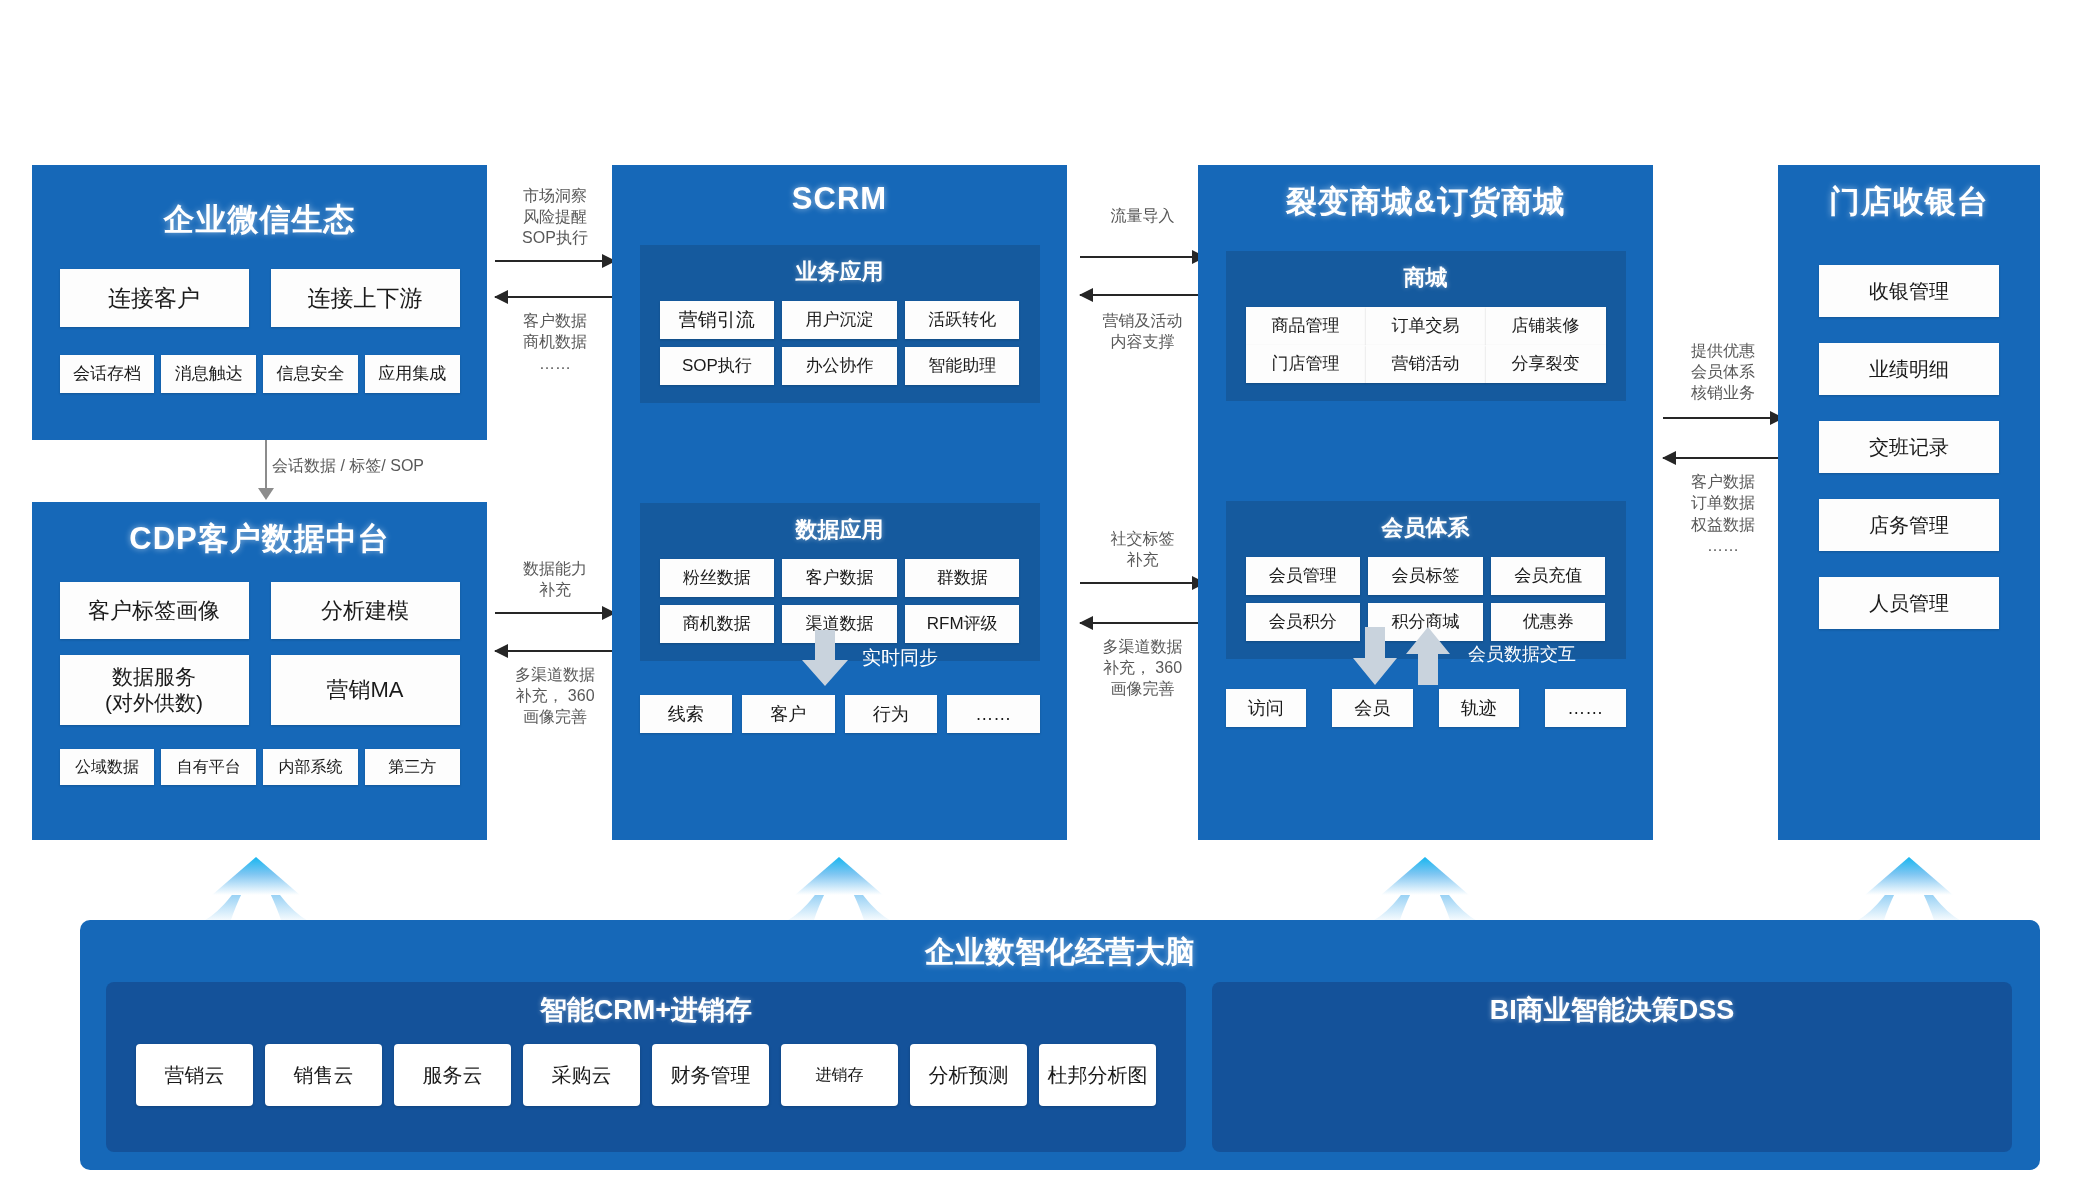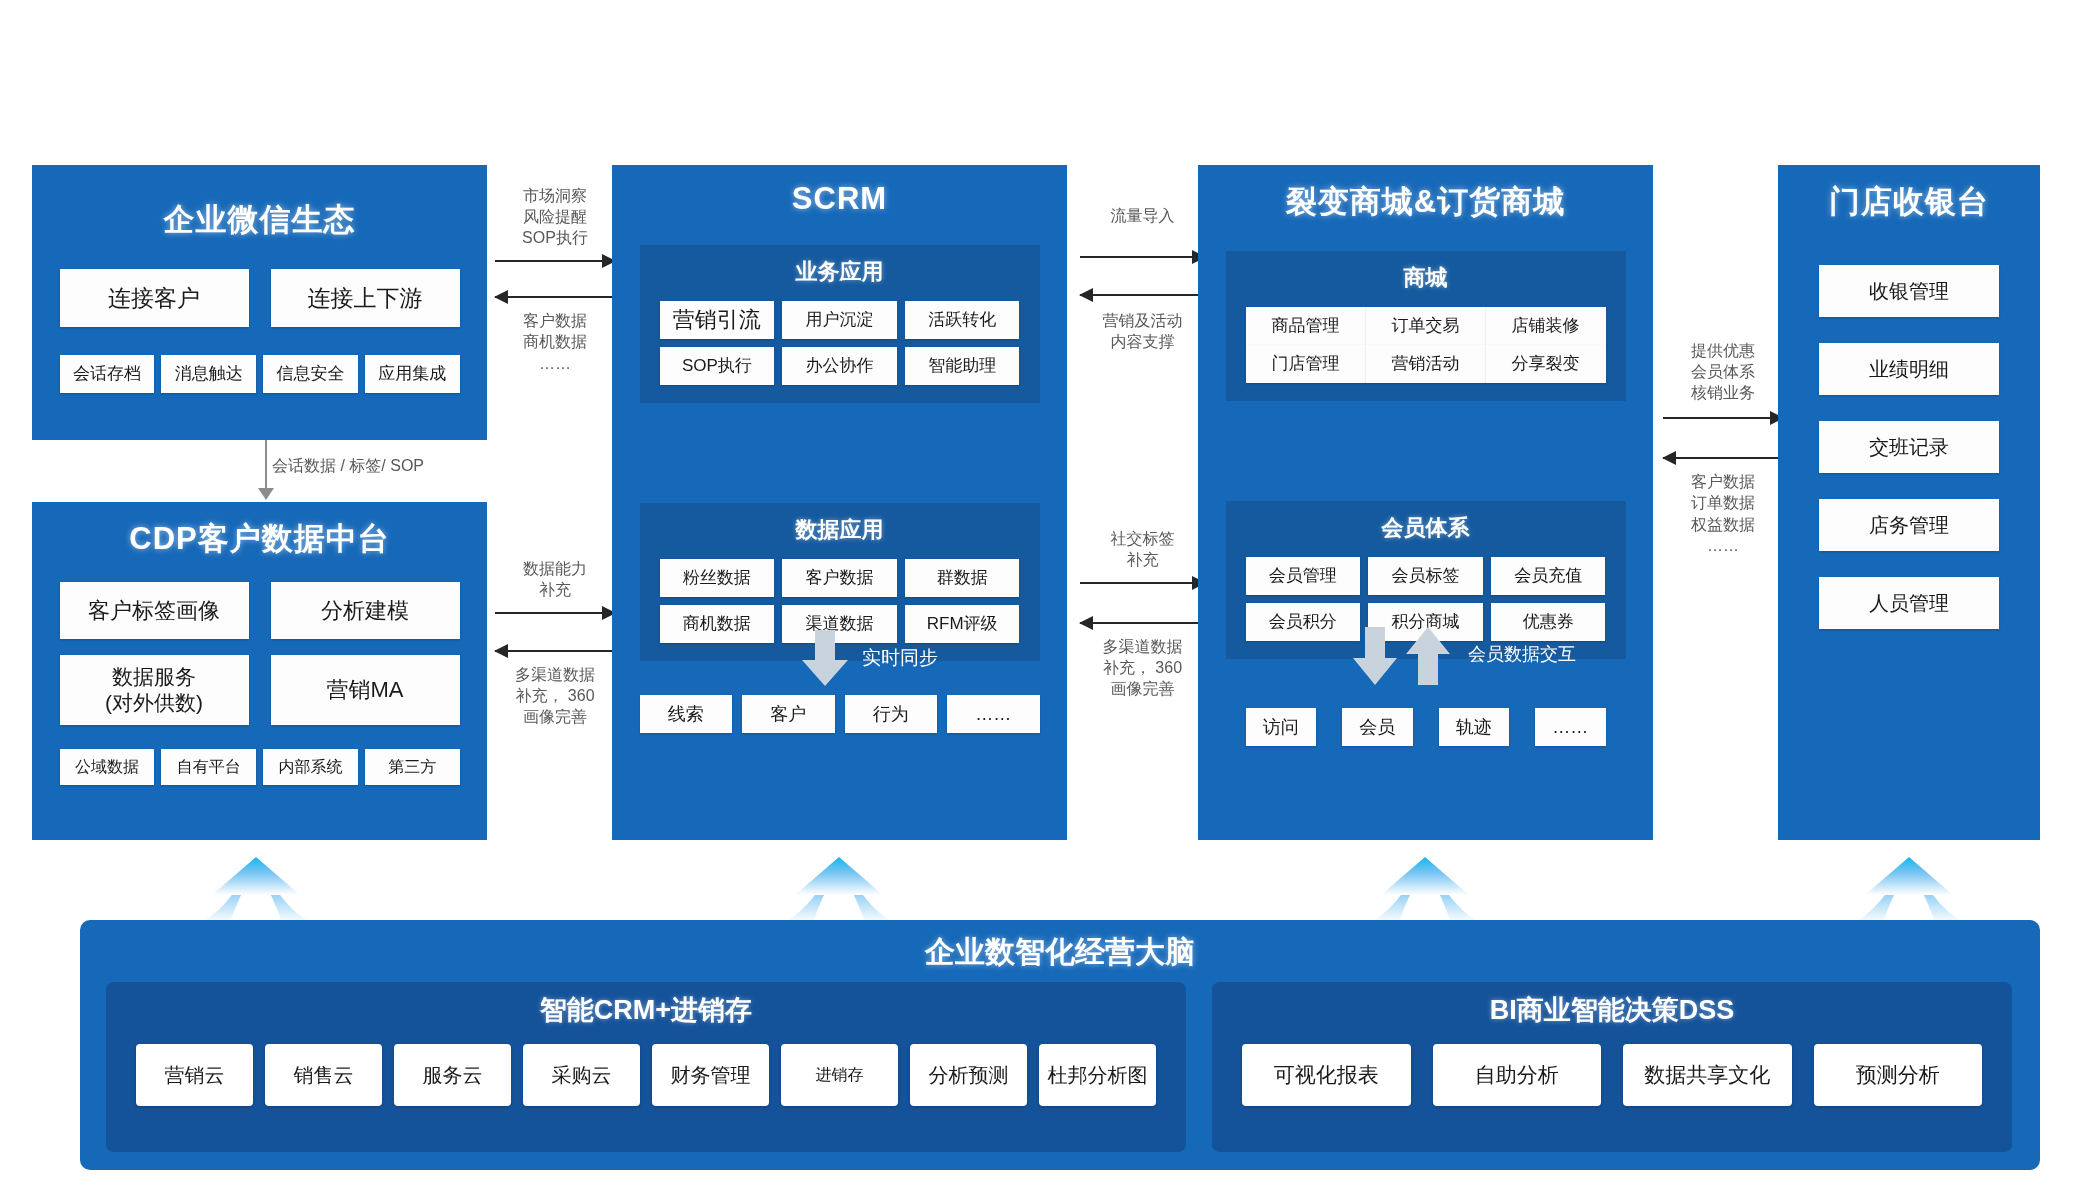--- a/index.html
+++ b/index.html
@@ -192,21 +192,21 @@
 补充， 360
 画像完善</div>
   </div>
 
   <div class="panel" id="p-scrm" style="left:612px; top:165px; width:455px; height:675px; padding-top:16px;">
     <div class="panel-title">SCRM</div>
 
     <div class="subpanel" style="width:400px; margin-top:28px; padding:12px 0 18px 0;">
       <div class="subpanel-title">业务应用</div>
       <div class="grid3" style="width:360px; gap:8px; margin-top:14px;">
-        <div class="wbox" style="height:38px; font-size:22px;">营销引流</div>
+        <div class="wbox" style="height:38px; font-size:19px;">营销引流</div>
         <div class="wbox" style="height:38px; font-size:17px;">用户沉淀</div>
         <div class="wbox" style="height:38px; font-size:17px;">活跃转化</div>
         <div class="wbox" style="height:38px; font-size:17px;">SOP执行</div>
         <div class="wbox" style="height:38px; font-size:17px;">办公协作</div>
         <div class="wbox" style="height:38px; font-size:17px;">智能助理</div>
       </div>
     </div>
 
     <div class="fatarrow" style="left:190px; top:465px;">
       <svg width="46" height="56" viewBox="0 0 46 56">
@@ -297,21 +297,21 @@
       <div class="grid3" style="width:360px; gap:8px; margin-top:14px;">
         <div class="wbox" style="height:38px; font-size:17px;">会员管理</div>
         <div class="wbox" style="height:38px; font-size:17px;">会员标签</div>
         <div class="wbox" style="height:38px; font-size:17px;">会员充值</div>
         <div class="wbox" style="height:38px; font-size:17px;">会员积分</div>
         <div class="wbox" style="height:38px; font-size:17px;">积分商城</div>
         <div class="wbox" style="height:38px; font-size:17px;">优惠券</div>
       </div>
     </div>
 
-    <div class="grid4" style="width:360px; gap:26px; margin-top:49px;">
+    <div class="grid4" style="width:400px; gap:26px; margin-top:30px;">
       <div class="wbox" style="height:38px; font-size:18px;">访问</div>
       <div class="wbox" style="height:38px; font-size:18px;">会员</div>
       <div class="wbox" style="height:38px; font-size:18px;">轨迹</div>
       <div class="wbox" style="height:38px; font-size:18px;">……</div>
     </div>
   </div>
 
   <div class="conn" style="left:1663px; top:340px; width:120px;">
     <div class="conn-label">提供优惠
 会员体系
@@ -406,22 +406,16 @@
         <div class="brain-chip" style="height:62px; font-size:20px;">采购云</div>
         <div class="brain-chip" style="height:62px; font-size:20px;">财务管理</div>
         <div class="brain-chip" style="height:62px; font-size:16px;">进销存</div>
         <div class="brain-chip" style="height:62px; font-size:20px;">分析预测</div>
         <div class="brain-chip" style="height:62px; font-size:20px;">杜邦分析图</div>
       </div>
     </div>
 
     <div class="brain-sub" style="left:1132px; top:62px; width:800px; height:170px; padding-top:10px;">
       <div class="brain-sub-title">BI商业智能决策DSS</div>
-      <div style="display:grid; grid-template-columns:repeat(4,1fr); gap:22px; width:740px; margin-top:16px;">
-        <div class="brain-chip" style="height:62px; font-size:21px;">可视化报表</div>
-        <div class="brain-chip" style="height:62px; font-size:21px;">自助分析</div>
-        <div class="brain-chip" style="height:62px; font-size:21px;">数据共享文化</div>
-        <div class="brain-chip" style="height:62px; font-size:21px;">预测分析</div>
-      </div>
     </div>
   </div>
 
 </div>
 
 </body></html>

